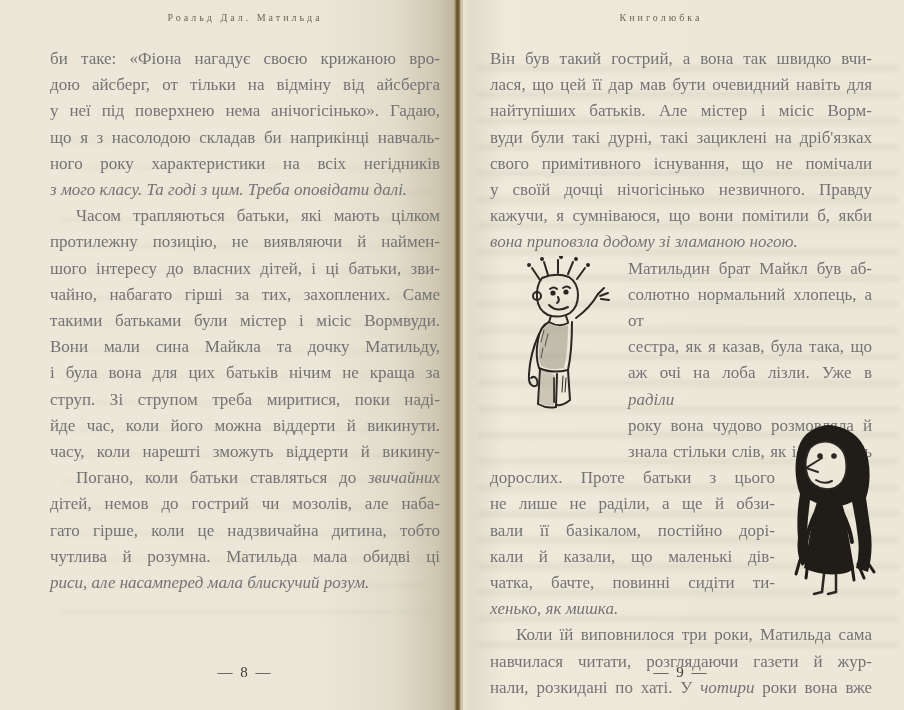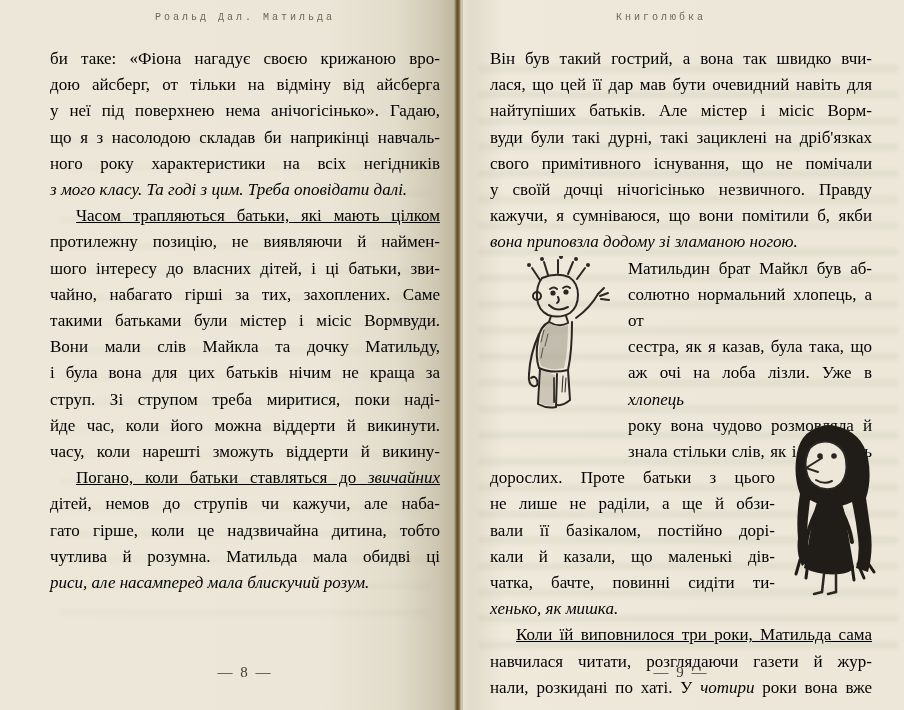--- a/index.html
+++ b/index.html
@@ -21,31 +21,31 @@
     position:absolute;left:454px;top:0;width:7px;height:710px;
     background:linear-gradient(90deg,rgba(70,52,22,0) 0%,#5e4a24 45%,#7a6236 70%,rgba(70,52,22,0) 100%);
     filter:blur(0.6px);
   }
   .spine-highlight{
     position:absolute;left:463px;top:0;width:10px;height:710px;
     background:linear-gradient(90deg,rgba(255,252,240,0.55),rgba(255,252,240,0));
   }
   .running-head{
     position:absolute;top:12px;width:390px;text-align:center;
-    font-family:Liberation Mono, monospace;
+    font-family:Liberation Serif, serif;
     font-size:10px;letter-spacing:3px;color:#6f6754;white-space:nowrap;
   }
   .head-left{left:50px;}
   .head-right{left:470px;width:382px;}
-  .textcol{position:absolute;top:46px;width:390px;color:#000000;font-size:17px;line-height:26.2px;}
+  .textcol{position:absolute;top:46px;width:390px;color:#737373;font-size:17px;line-height:26.2px;}
   .col-left{left:50px;}
   .col-right{left:490px;width:382px;}
   .line{text-align:justify;text-align-last:justify;white-space:normal;}
   .line.end{text-align-last:left;font-style:italic;}
-  .pstart{text-indent:26px;text-decoration:underline;}
+  .pstart{text-indent:26px;}
   .nl{margin-left:138px;}
   .nr{margin-right:97px;}
   em{font-style:italic;}
   .folio{
     position:absolute;top:664px;width:390px;text-align:center;
     font-size:15px;color:#3d3a33;letter-spacing:2px;
   }
   .folio-left{left:50px;}
   .folio-right{left:490px;width:382px;}
   .illus{position:absolute;}
@@ -88,45 +88,45 @@
   <div class="line">дою айсберг, от тільки на відміну від айсберга</div>
   <div class="line">у неї під поверхнею нема анічогісінько». Гадаю,</div>
   <div class="line">що я з насолодою складав би наприкінці навчаль-</div>
   <div class="line">ного року характеристики на всіх негідників</div>
   <div class="line end">з мого класу. Та годі з цим. Треба оповідати далі.</div>
   <div class="line pstart">Часом трапляються батьки, які мають цілком</div>
   <div class="line">протилежну позицію, не виявляючи й наймен-</div>
   <div class="line">шого інтересу до власних дітей, і ці батьки, зви-</div>
   <div class="line">чайно, набагато гірші за тих, захоплених. Саме</div>
   <div class="line">такими батьками були містер і місіс Вормвуди.</div>
-  <div class="line">Вони мали слів Майкла та дочку Матильду,</div>
+  <div class="line">Вони мали сина Майкла та дочку Матильду,</div>
   <div class="line">і була вона для цих батьків нічим не краща за</div>
   <div class="line">струп. Зі струпом треба миритися, поки наді-</div>
   <div class="line">йде час, коли його можна віддерти й викинути.</div>
   <div class="line">часу, коли нарешті зможуть віддерти й викину-</div>
   <div class="line pstart"><span>Погано, коли батьки ставляться до </span><em>звичайних</em><span></span></div>
-  <div class="line">дітей, немов до струпів чи кажучи, але наба-</div>
+  <div class="line">дітей, немов до гострий чи мозолів, але наба-</div>
   <div class="line">гато гірше, коли це надзвичайна дитина, тобто</div>
   <div class="line">чутлива й розумна. Матильда мала обидві ці</div>
   <div class="line end">риси, але насамперед мала блискучий розум.</div>
 </div>
 
 <div class="textcol col-right">
   <div class="line">Він був такий гострий, а вона так швидко вчи-</div>
   <div class="line">лася, що цей її дар мав бути очевидний навіть для</div>
   <div class="line">найтупіших батьків. Але містер і місіс Ворм-</div>
   <div class="line">вуди були такі дурні, такі зациклені на дріб'язках</div>
   <div class="line">свого примітивного існування, що не помічали</div>
   <div class="line">у своїй дочці нічогісінько незвичного. Правду</div>
   <div class="line">кажучи, я сумніваюся, що вони помітили б, якби</div>
   <div class="line end">вона приповзла додому зі зламаною ногою.</div>
   <div class="line nl">Матильдин брат Майкл був аб-</div>
   <div class="line nl">солютно нормальний хлопець, а от</div>
   <div class="line nl">сестра, як я казав, була така, що</div>
-  <div class="line nl"><span>аж очі на лоба лізли. Уже в </span><em>хлопець</em><span></span></div>
+  <div class="line nl"><span>аж очі на лоба лізли. Уже в </span><em>раділи</em><span></span></div>
   <div class="line nl">року вона чудово розмовляла й</div>
   <div class="line nl">знала стільки слів, як і більшість</div>
   <div class="line nr">дорослих. Проте батьки з цього</div>
   <div class="line nr">не лише не раділи, а ще й обзи-</div>
   <div class="line nr">вали її базікалом, постійно дорі-</div>
   <div class="line nr">кали й казали, що маленькі дів-</div>
   <div class="line nr">чатка, бачте, повинні сидіти ти-</div>
   <div class="line nr end">хенько, як мишка.</div>
   <div class="line pstart">Коли їй виповнилося три роки, Матильда сама</div>
   <div class="line">навчилася читати, розглядаючи газети й жур-</div>

